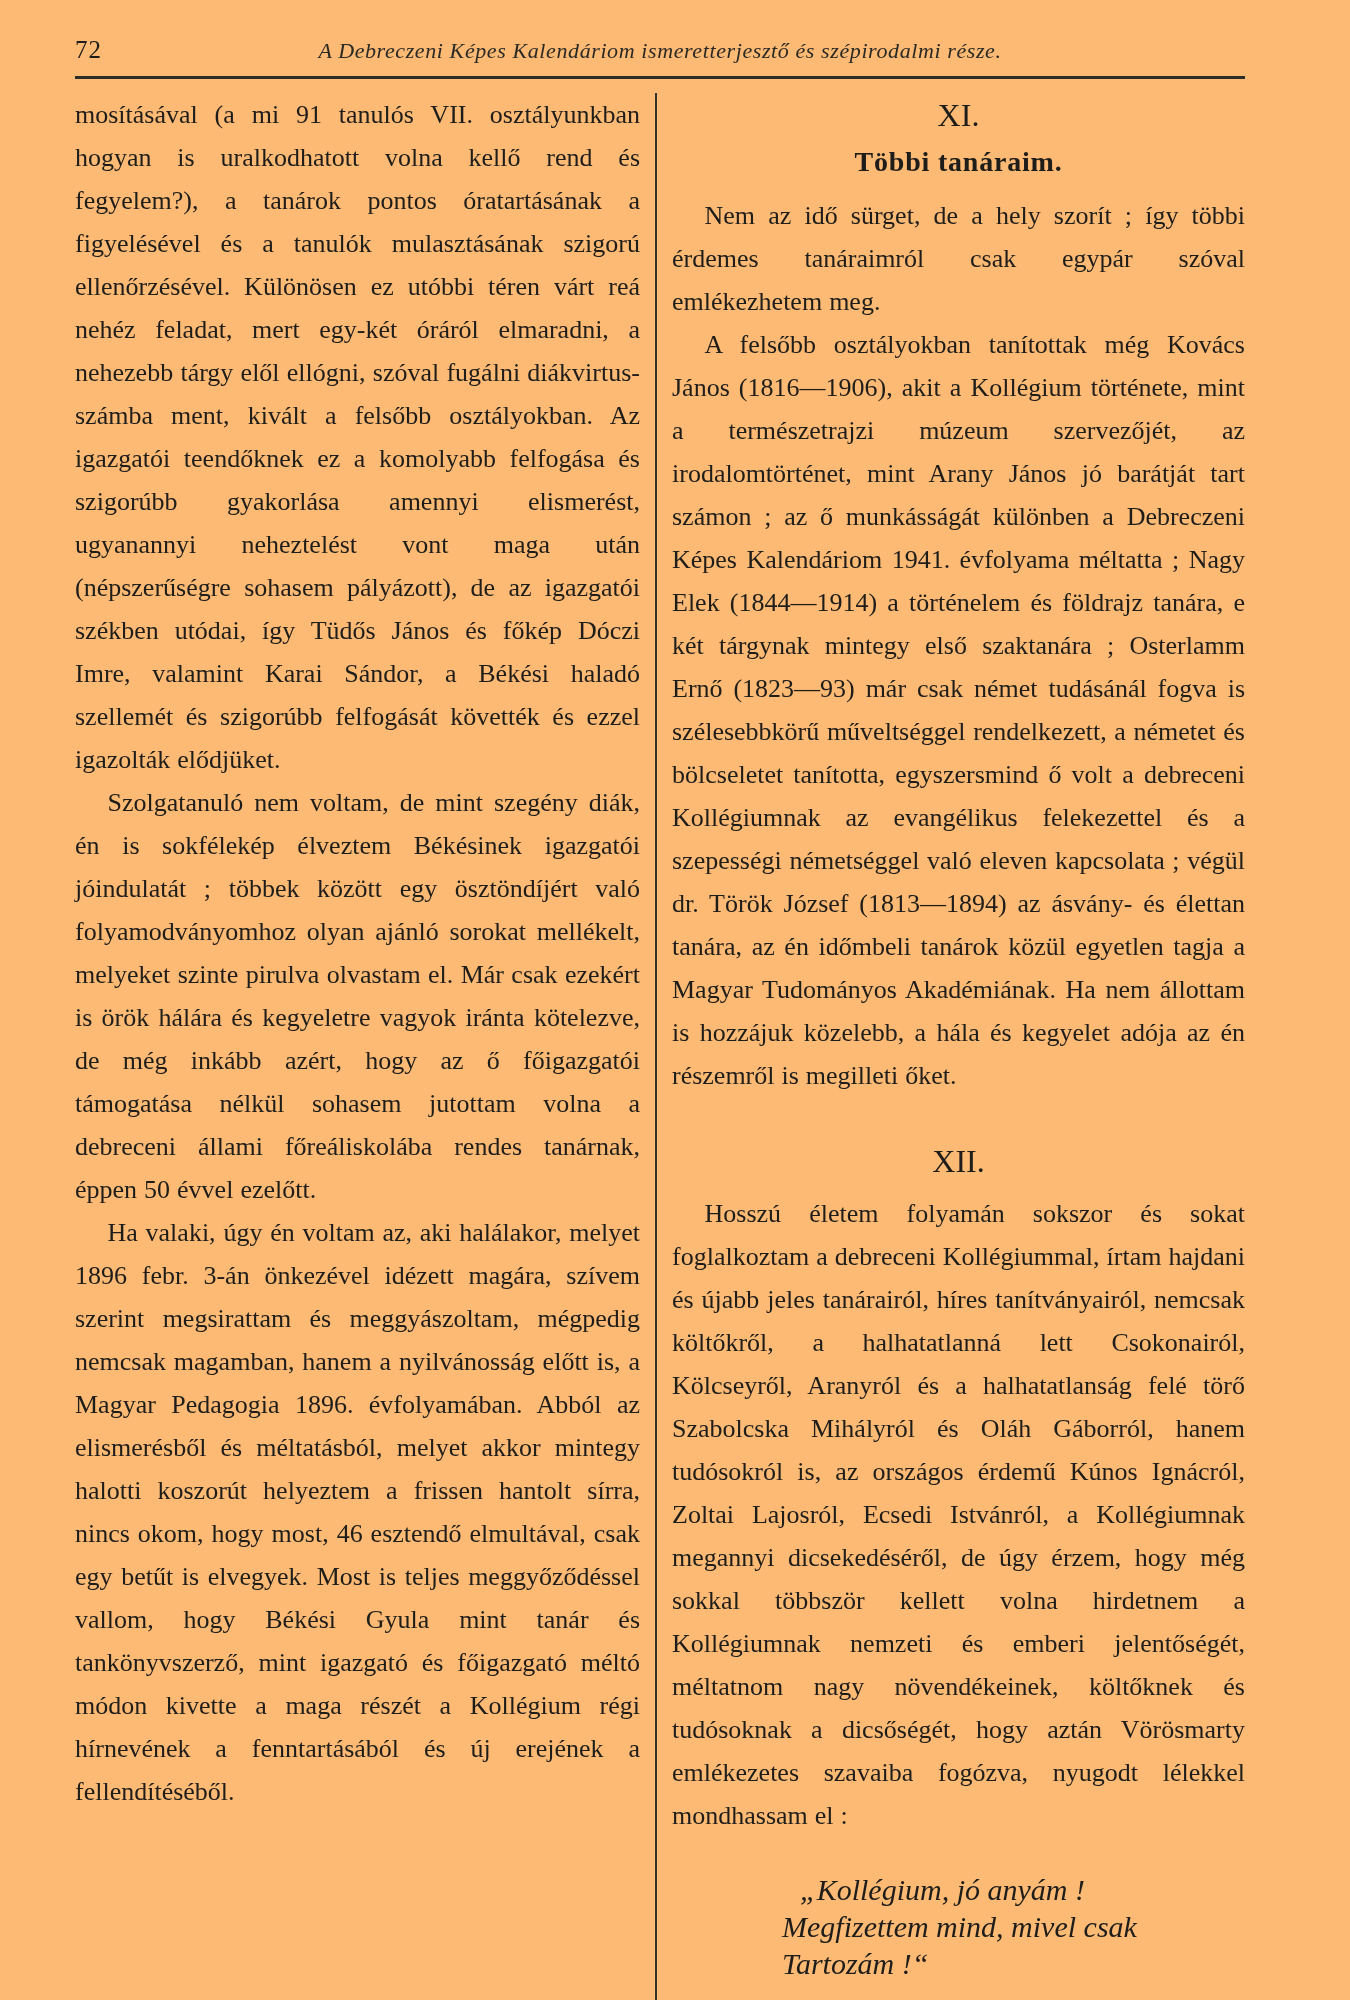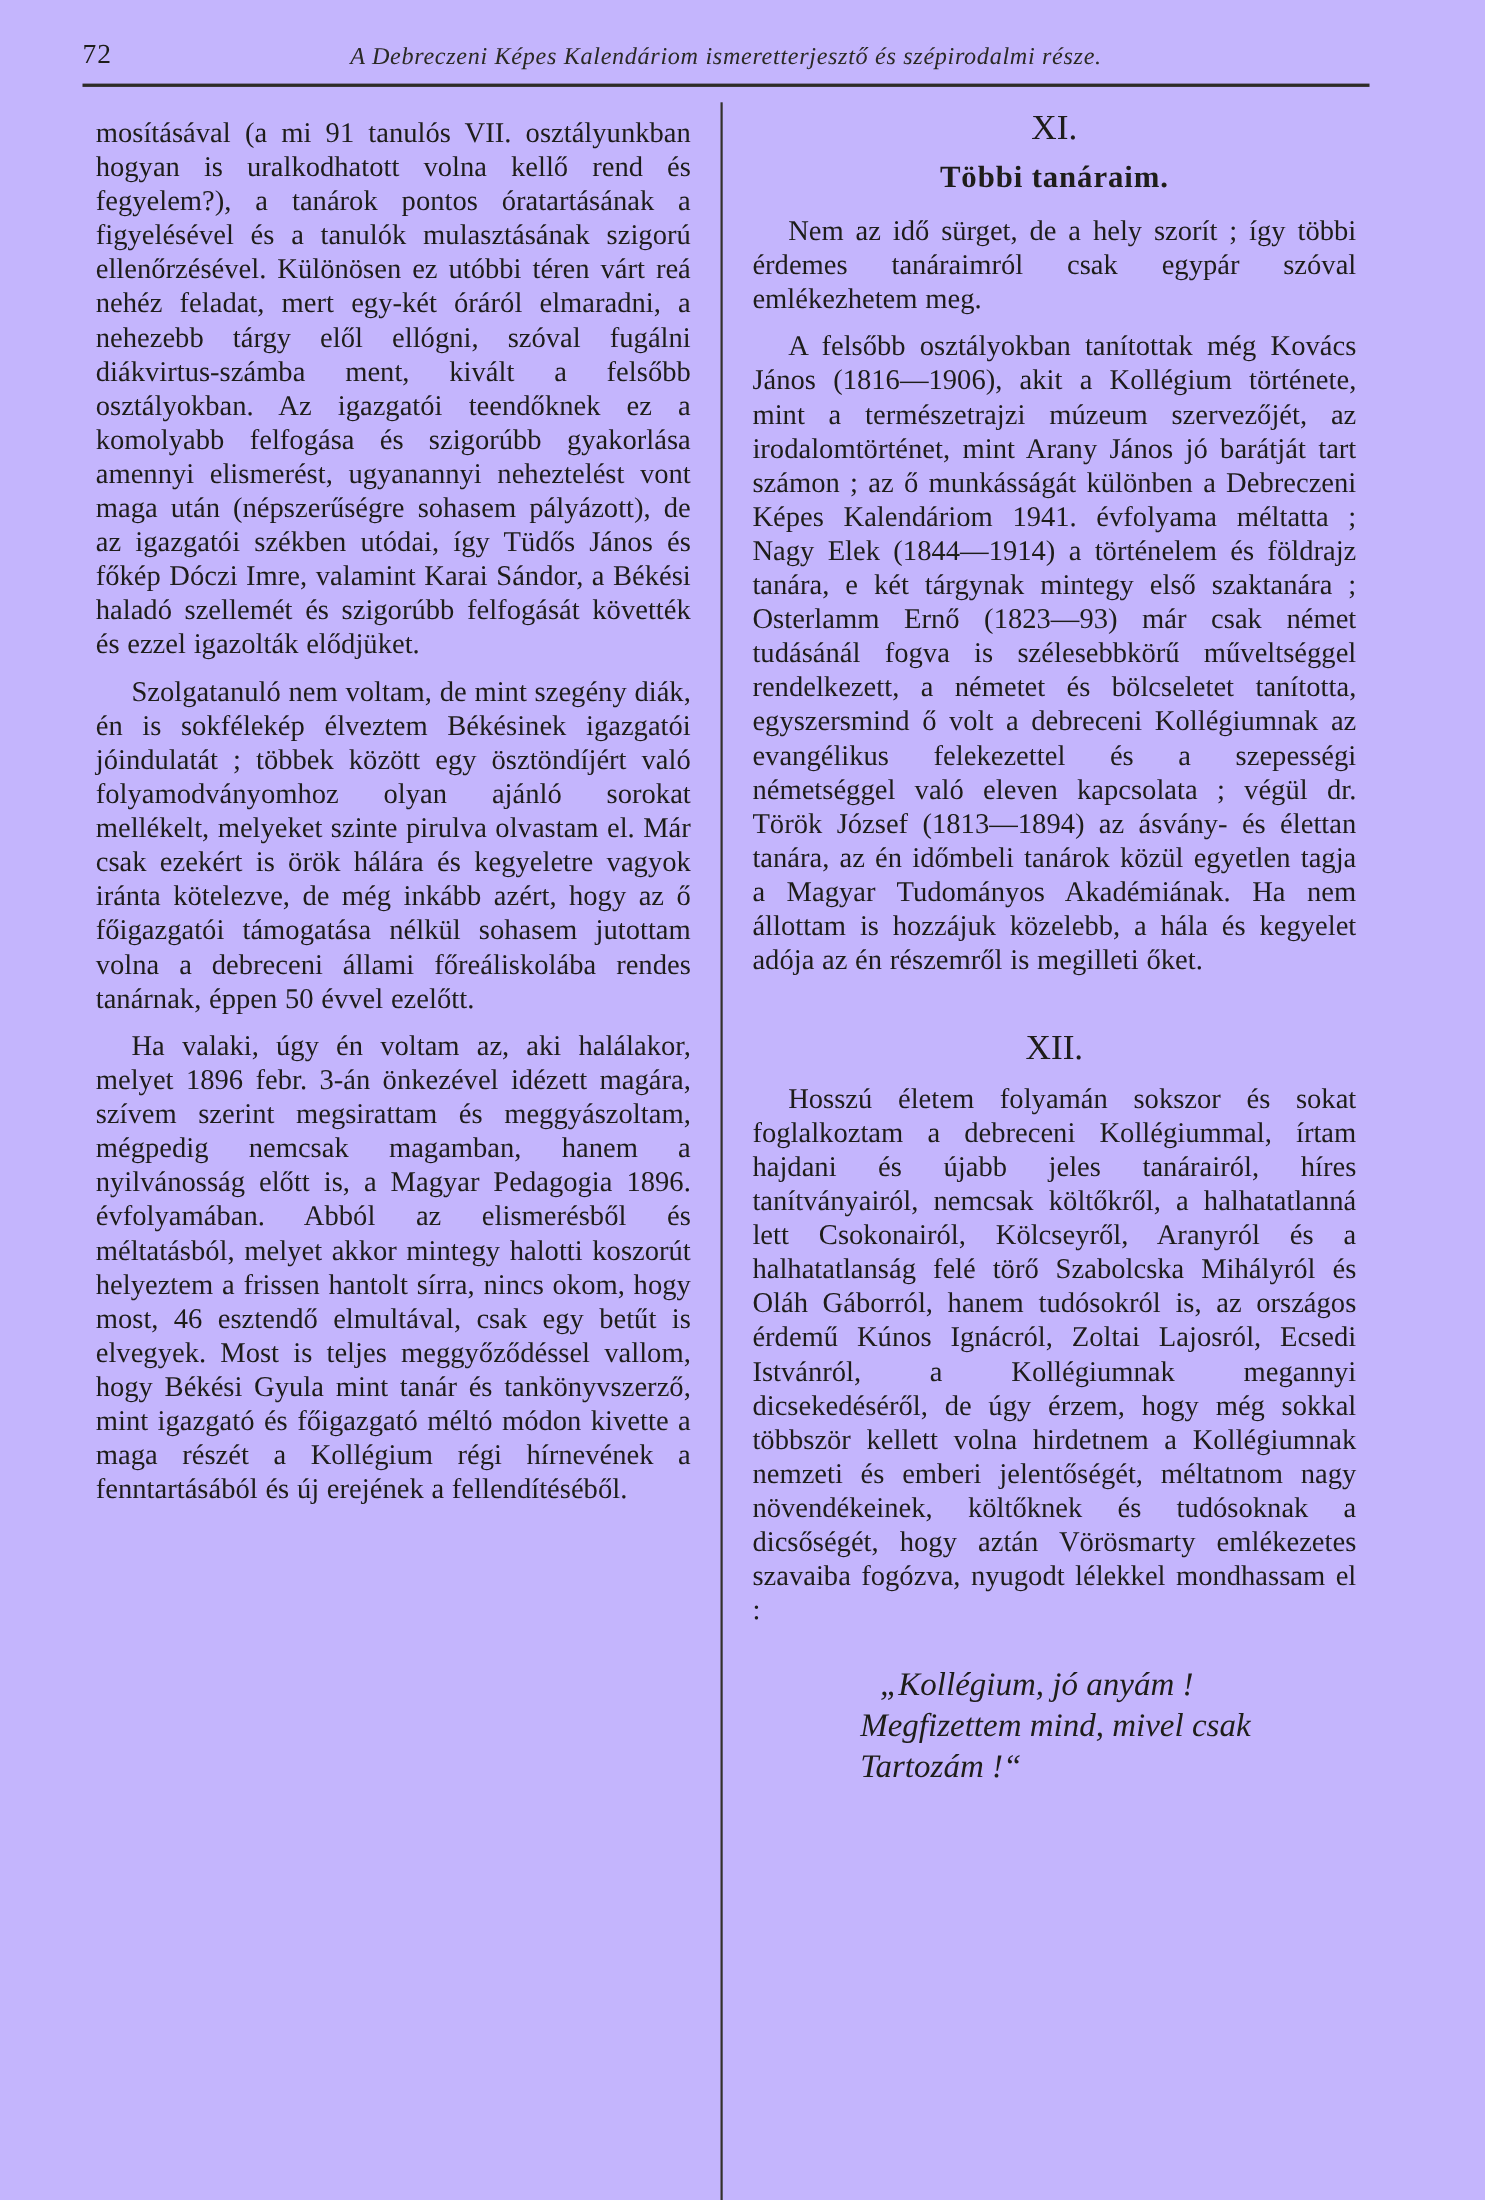--- a/index.html
+++ b/index.html
@@ -5,21 +5,21 @@
   html, body {
     margin: 0;
     padding: 0;
     background: #e8e6e0;
   }
   .page {
     position: relative;
     width: 1350px;
     height: 2000px;
     margin: 0 auto;
-    background: #c4b5fd;
+    background: #fdba74;
     box-sizing: border-box;
     padding: 34px 105px 0 75px;
     font-family: "Liberation Serif", "DejaVu Serif", serif;
     color: #1e1d1a;
     overflow: hidden;
   }
   .page-header {
     position: relative;
     height: 40px;
   }
@@ -57,23 +57,23 @@
     width: 2px;
     background: #33312b;
     margin: 0 15px;
     flex: 0 0 2px;
   }
   .col-right {
     flex: 1 1 auto;
     min-width: 0;
   }
   p.body-par {
-    margin: 12px;
+    margin: 0;
     font-size: 26px;
-    line-height: 31px;
+    line-height: 43px;
     text-align: justify;
     text-indent: 1.25em;
     hyphens: auto;
     -webkit-hyphens: auto;
     word-spacing: 0.5px;
   }
   p.body-par.first {
     text-indent: 0;
   }
   .section-number {

